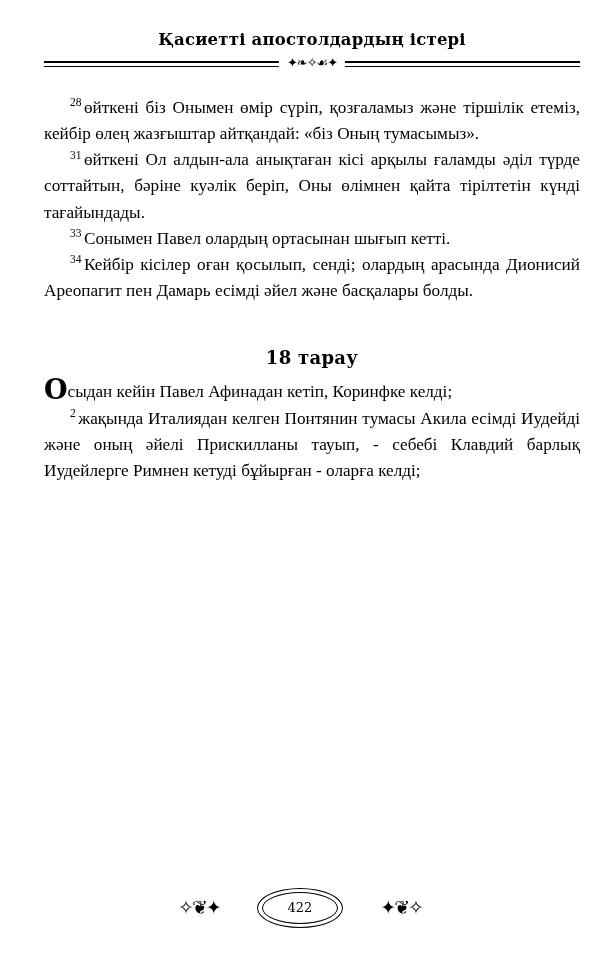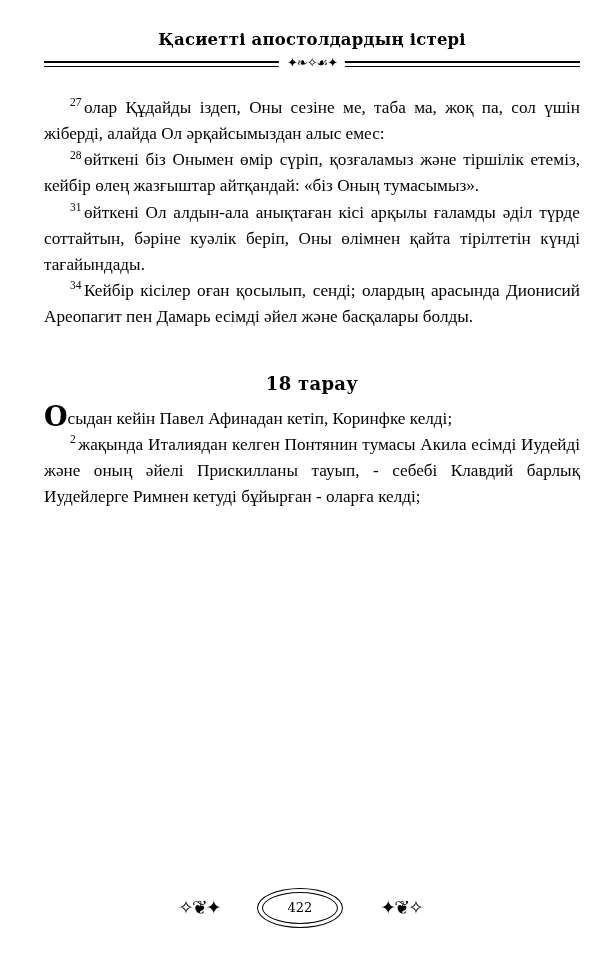--- a/index.html
+++ b/index.html
@@ -158,27 +158,27 @@
 
   <div class="head-rule">
     <div class="line-thick"></div>
     <div class="line-thin"></div>
     <div class="orn">✦❧✧☙✦</div>
   </div>
 
   <div class="body-text">
 
     <p class="verse">
-      <span class="vnum">27</span><span>олар Құдайды іздеп, Оны сезіне ме, таба ма, жоқ па, сол үшін жіберді, алайда Ол әрқайсымыздан алыс емес:</span>
-    </p>
-    <p class="verse">
       <span class="vnum">28</span><span>өйткені біз Онымен өмір сүріп, қозғаламыз және тіршілік етеміз, кейбір өлең жазғыштар айтқандай: «біз Оның тумасымыз».</span>
     </p>
     <p class="verse">
       <span class="vnum">31</span><span>өйткені Ол алдын-ала анықтаған кісі арқылы ғаламды әділ түрде соттайтын, бәріне куәлік беріп, Оны өлімнен қайта тірілтетін күнді тағайындады.</span>
+    </p>
+    <p class="verse">
+      <span class="vnum">33</span><span>Сонымен Павел олардың ортасынан шығып кетті.</span>
     </p>
     <p class="verse">
       <span class="vnum">34</span><span>Кейбір кісілер оған қосылып, сенді; олардың арасында Дионисий Ареопагит пен Дамарь есімді әйел және басқалары болды.</span>
     </p>
 
     <div class="chapter-title">18 тарау</div>
 
     <p class="verse dropcap-para">
       <span class="dropcap">О</span><span>сыдан кейін Павел Афинадан кетіп, Коринфке келді;</span>
     </p>

